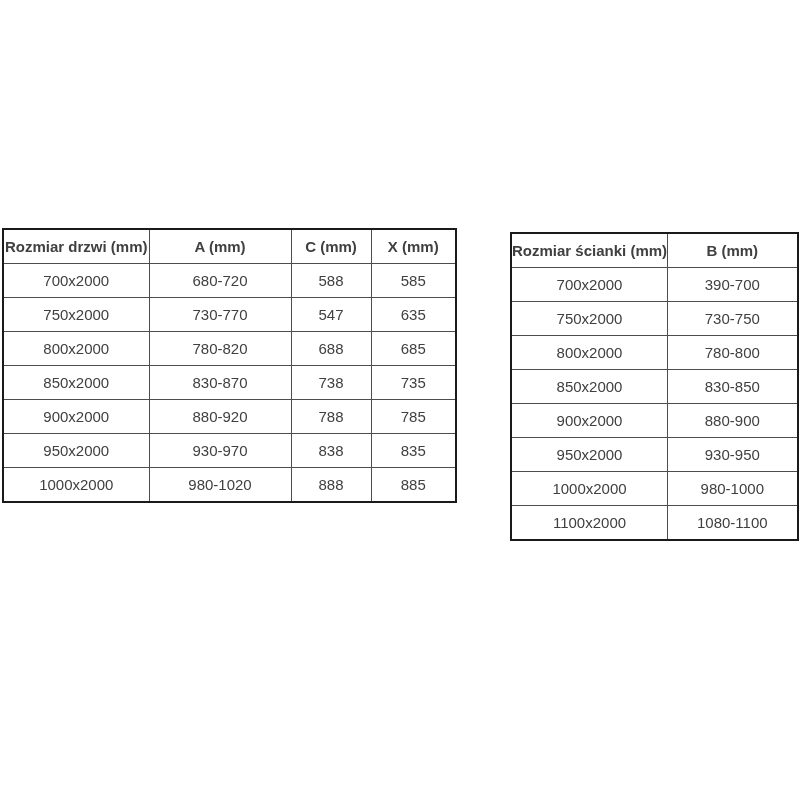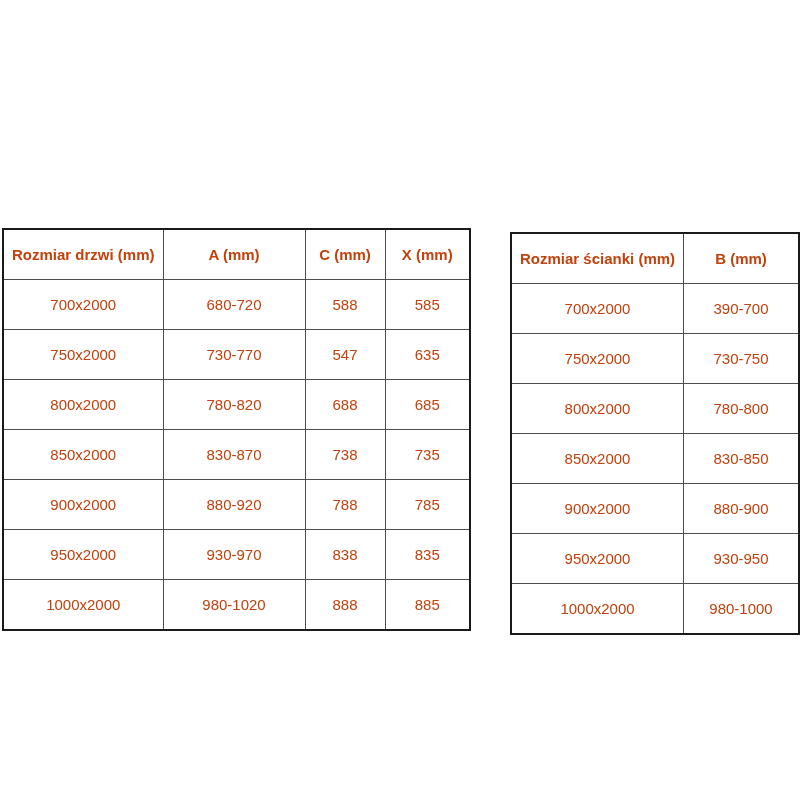--- a/index.html
+++ b/index.html
@@ -19,23 +19,23 @@
     border-collapse: collapse;
     table-layout: fixed;
     border: 2px solid #1a1a1a;
   }
   .spec-table th,
   .spec-table td {
     border: 1px solid #4d4d4d;
     text-align: center;
     vertical-align: middle;
     height: 33px;
-    padding: 8px;
+    padding: 0;
     font-size: 15px;
-    color: #c2410c;
+    color: #404040;
     overflow: hidden;
     white-space: nowrap;
   }
   .spec-table th {
     font-weight: bold;
   }
   #door-table {
     left: 2px;
     top: 228px;
   }
@@ -141,14 +141,18 @@
         <td>880-900</td>
       </tr>
       <tr>
         <td>950x2000</td>
         <td>930-950</td>
       </tr>
       <tr>
         <td>1000x2000</td>
         <td>980-1000</td>
       </tr>
+      <tr>
+        <td>1100x2000</td>
+        <td>1080-1100</td>
+      </tr>
     </tbody>
   </table>
 
 </body></html>

